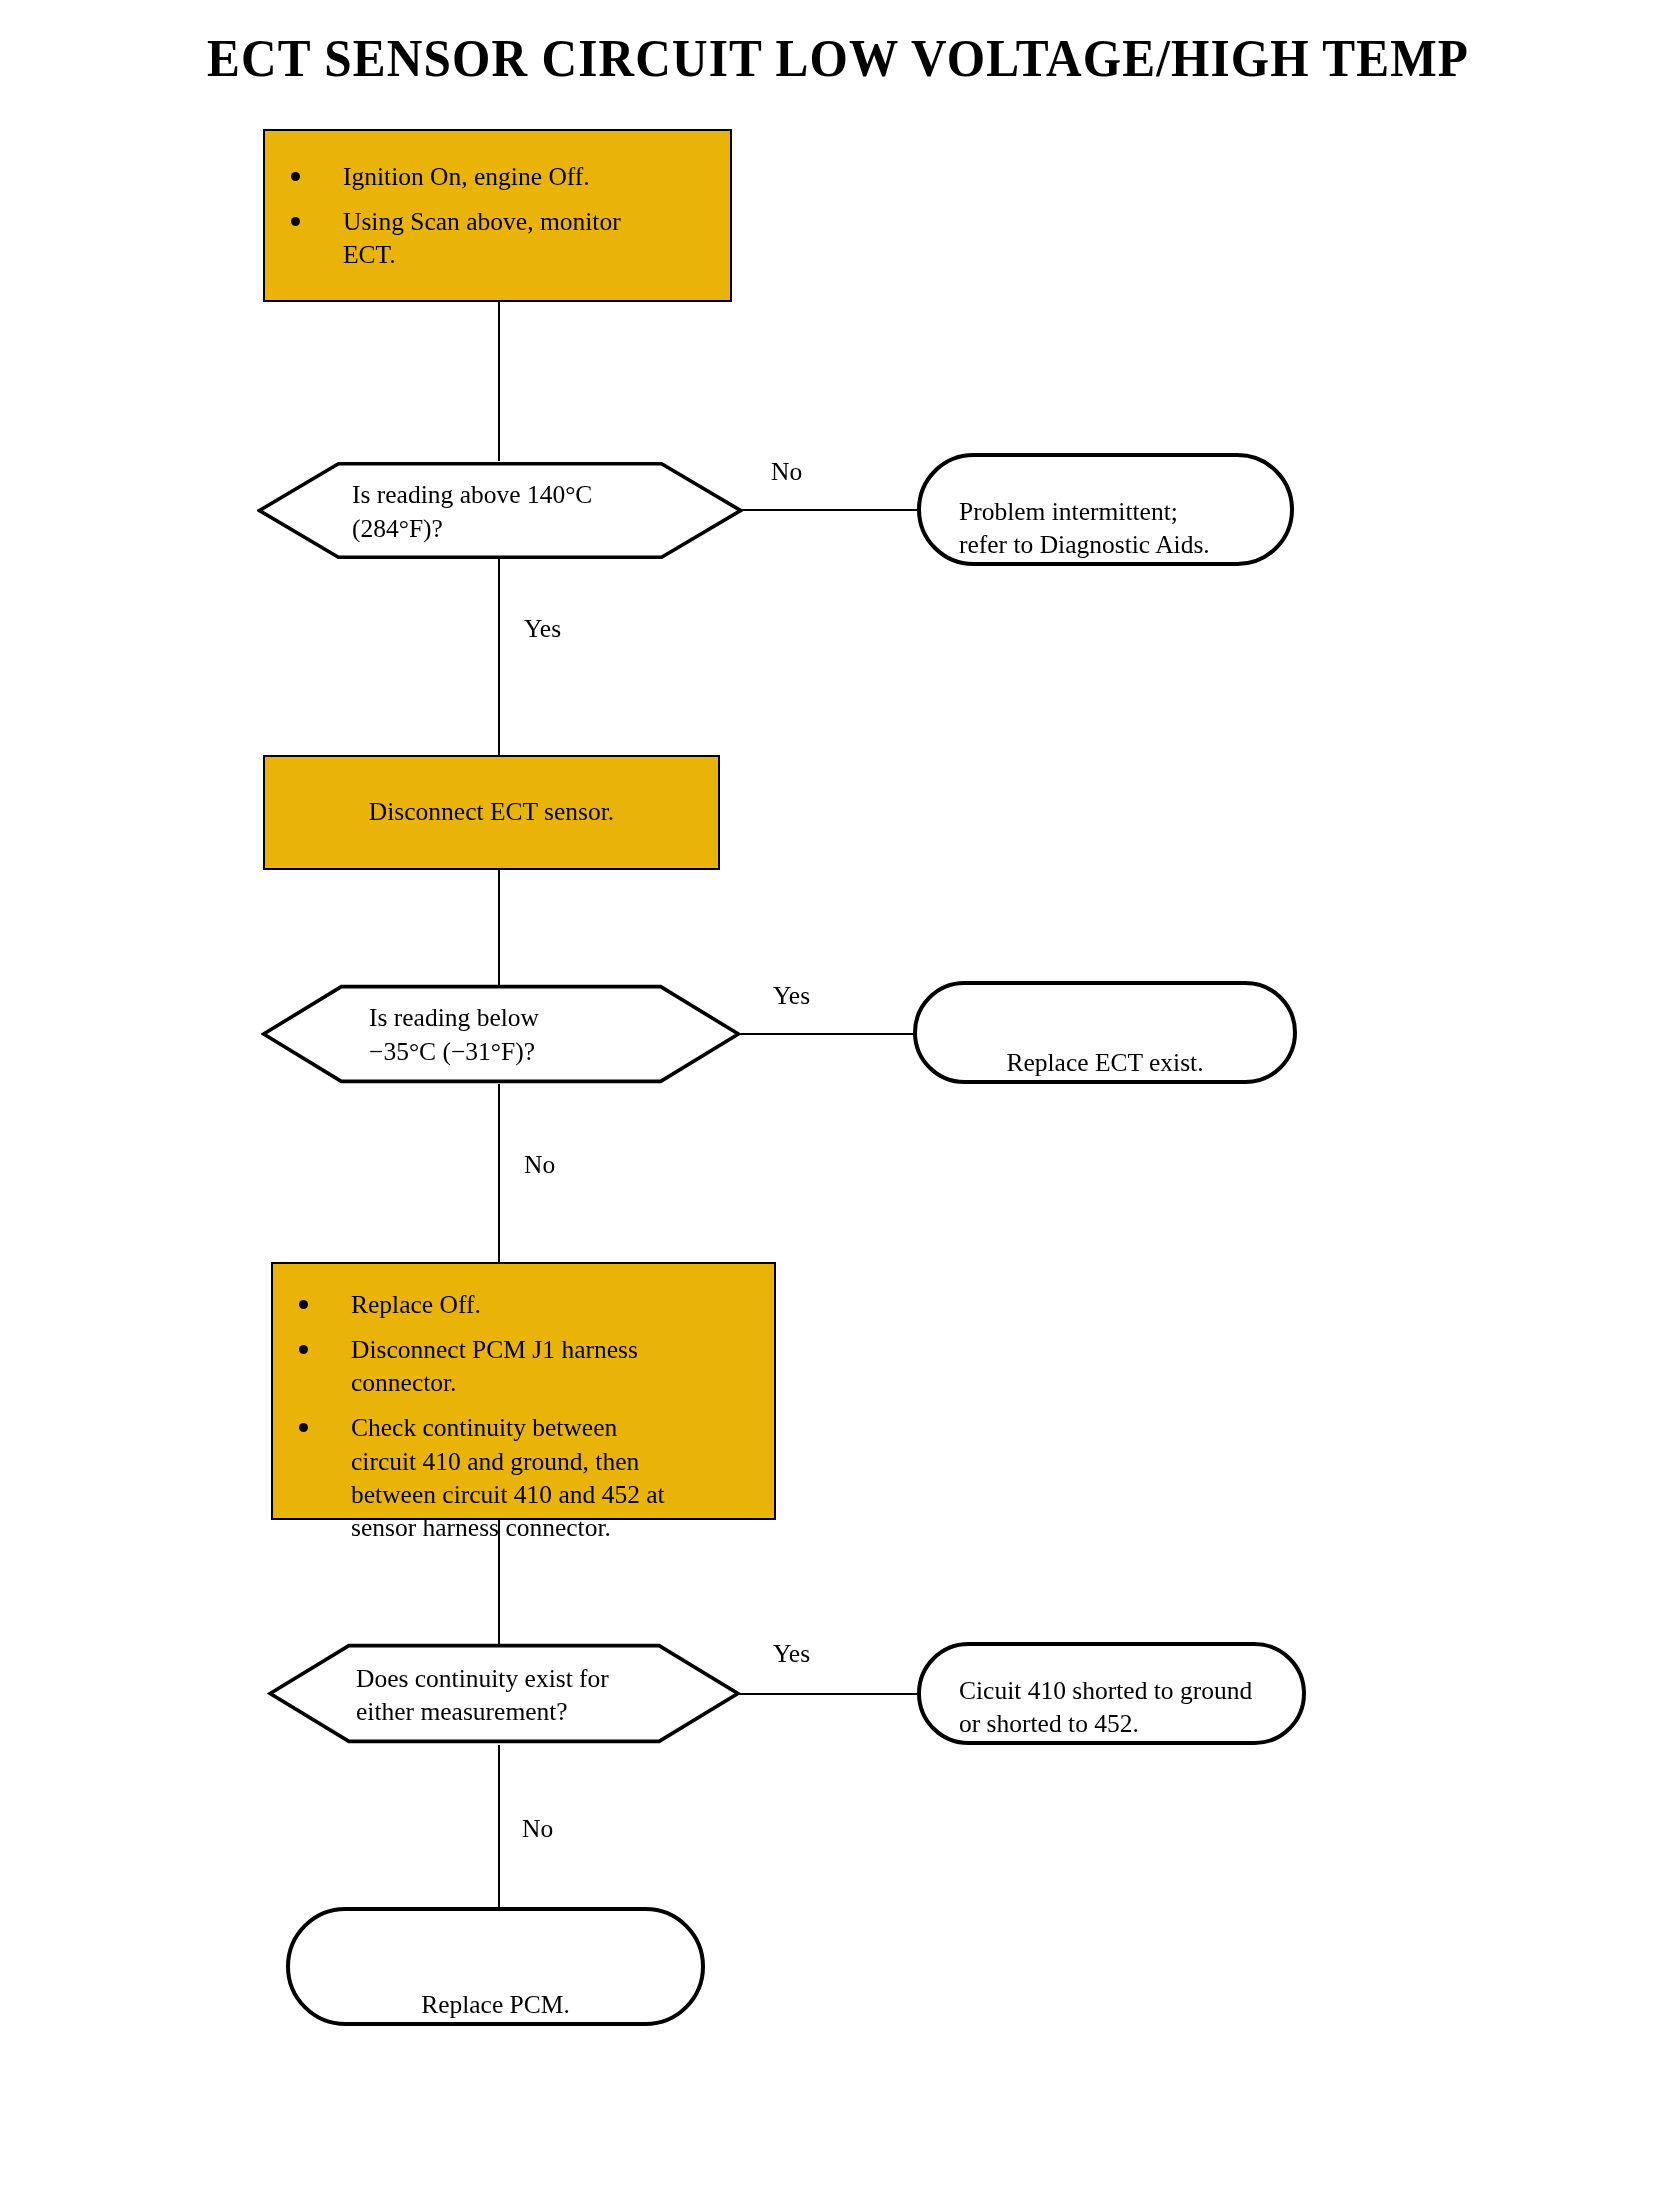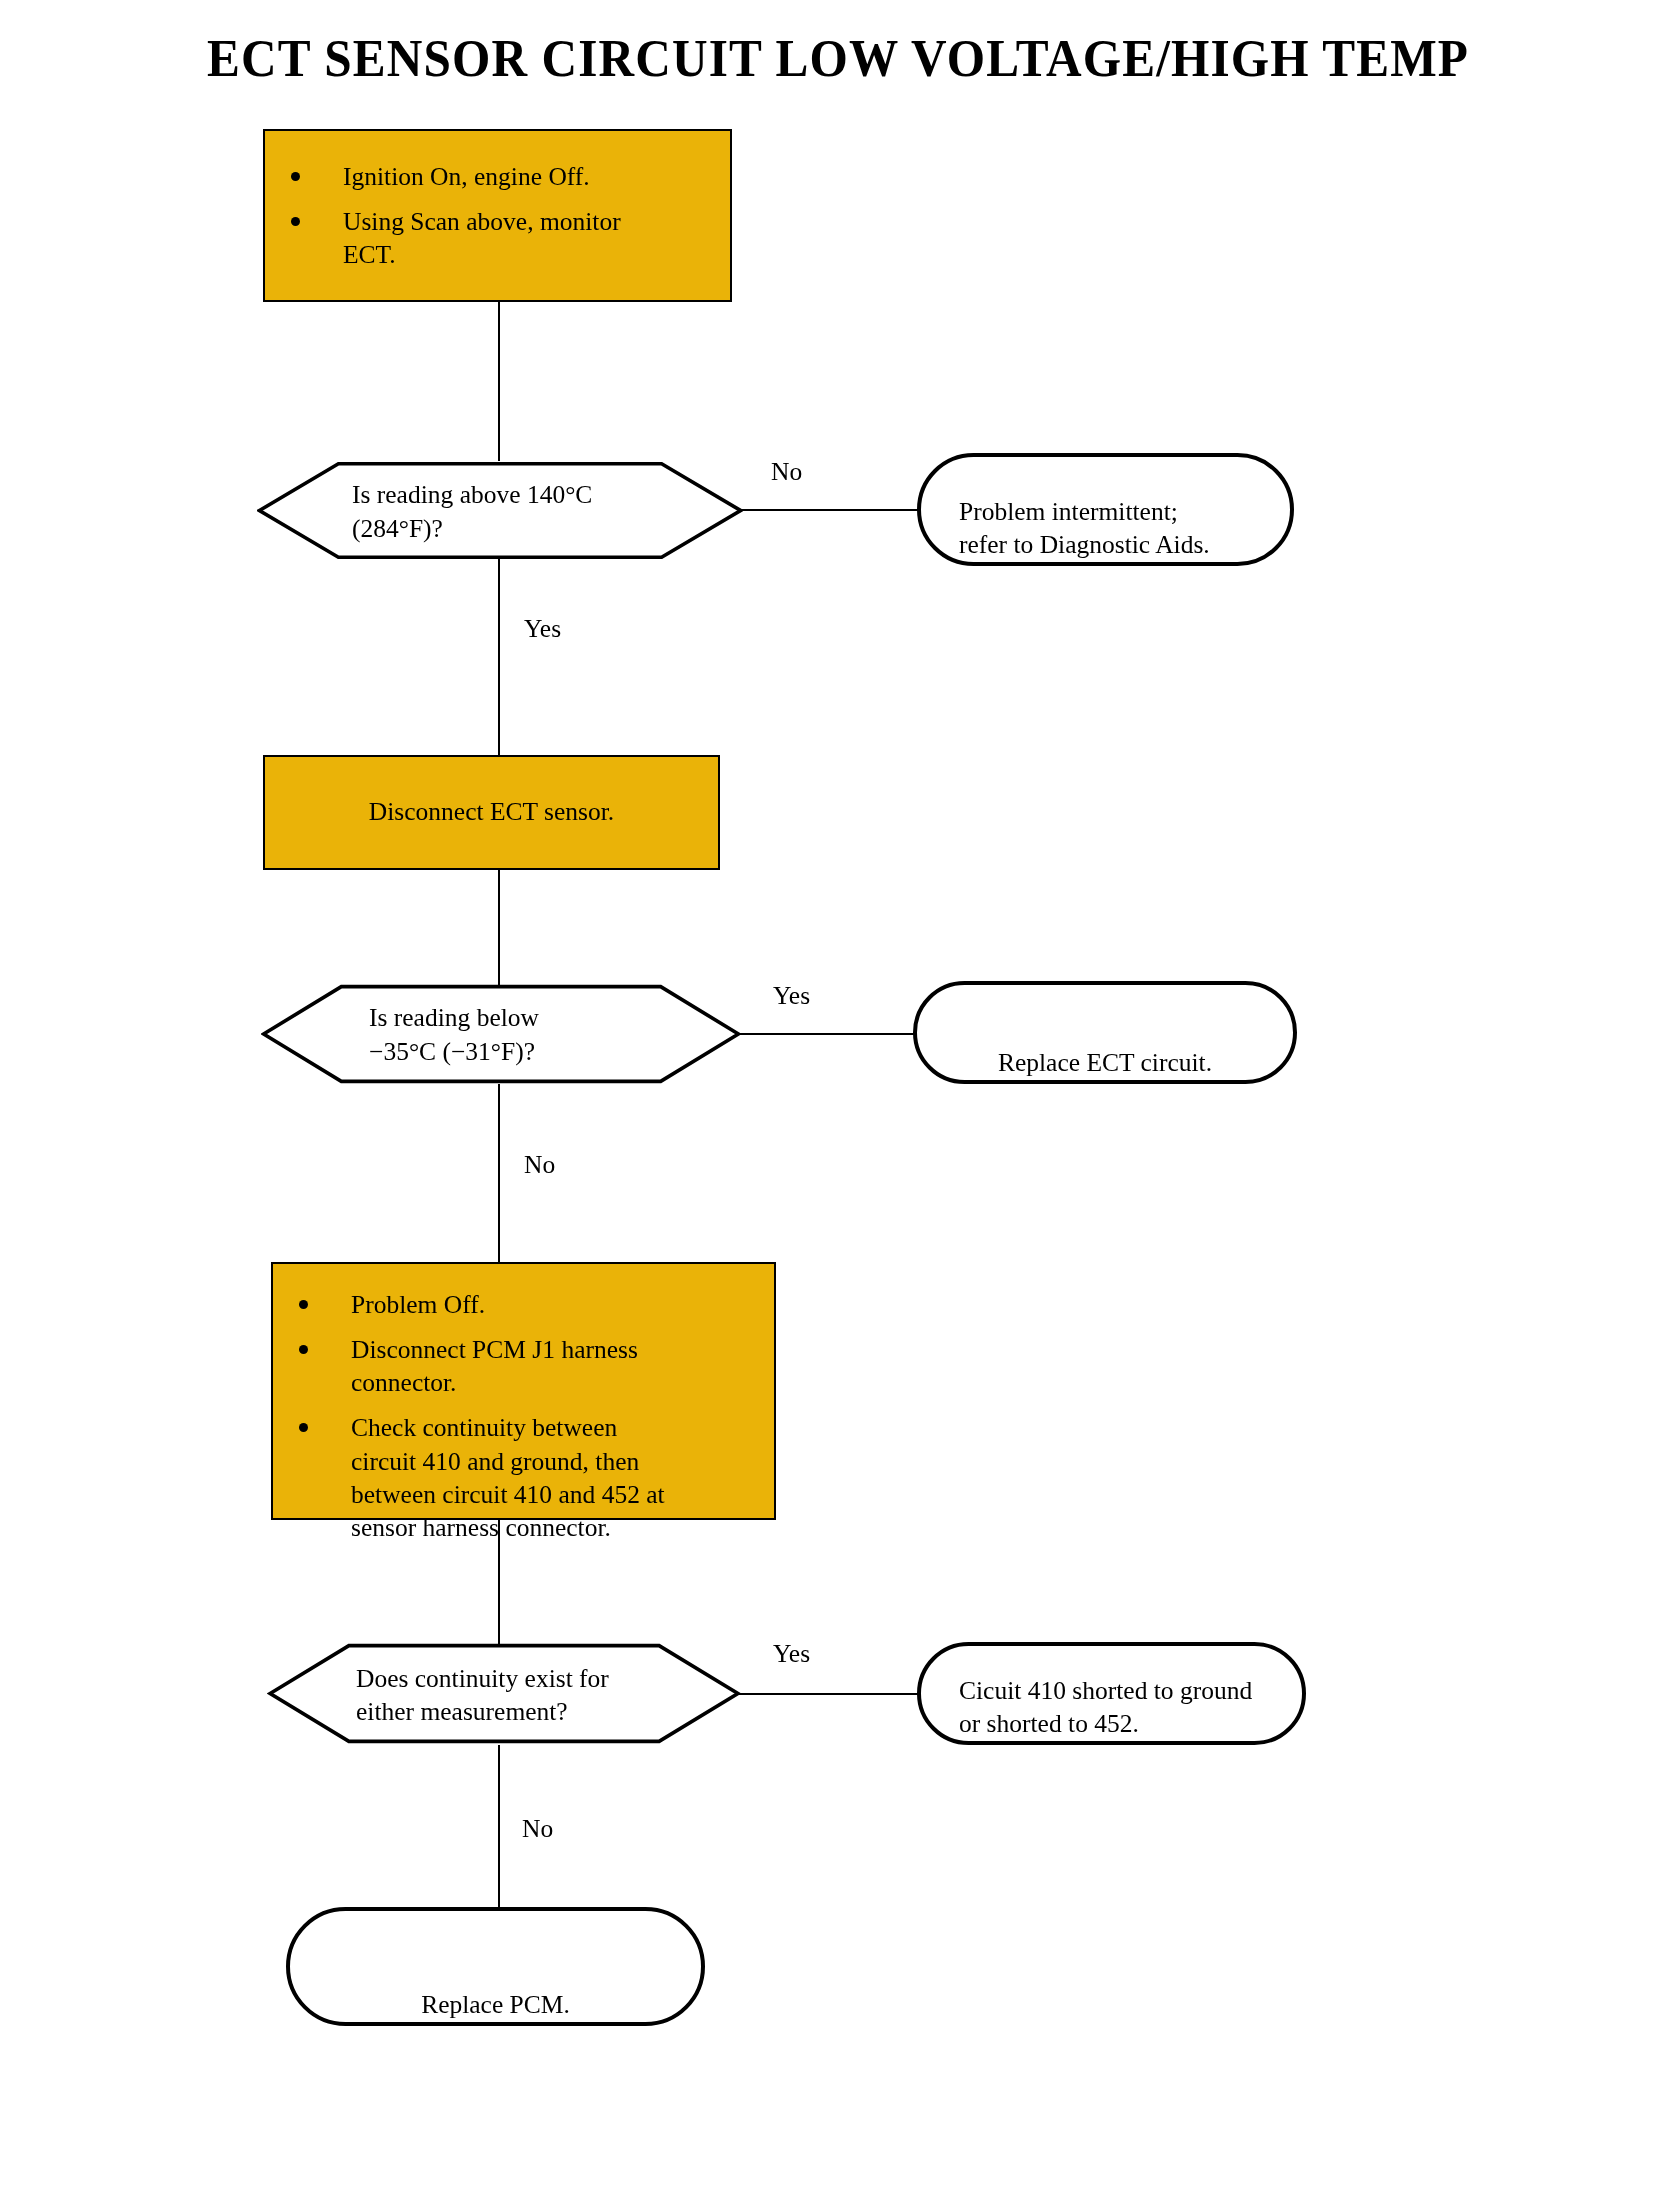--- a/index.html
+++ b/index.html
@@ -195,32 +195,32 @@
     <div class="label" style="left:108px; top:18px; width:316px;">
       <div>Is reading below</div>
       <div>−35°C (−31°F)?</div>
     </div>
   </div>
 
   <div class="hline" style="left:739px; top:1033px; width:176px;"></div>
   <div class="edge-label" style="left:773px; top:983px;">Yes</div>
 
   <div class="terminator centered" style="left:913px; top:981px; width:384px; height:103px;">
-    <div class="t-text">Replace ECT circuit.</div>
+    <div class="t-text">Replace ECT exist.</div>
   </div>
 
   <div class="vline" style="left:498px; top:1084px; height:180px;"></div>
   <div class="edge-label" style="left:524px; top:1152px;">No</div>
 
   <div class="process-box" style="left:271px; top:1262px; width:505px; height:258px;">
     <div class="inner" style="top:24px;">
       <ul class="bullets">
         <li>
           <span class="dot"></span>
-          <span>Problem Off.</span>
+          <span>Replace Off.</span>
         </li>
         <li>
           <span class="dot"></span>
           <span style="display:inline-block; max-width:322px;">Disconnect PCM J1 harness connector.</span>
         </li>
         <li>
           <span class="dot"></span>
           <span style="display:inline-block; max-width:316px;">Check continuity between circuit 410 and ground, then between circuit 410 and 452 at sensor harness connector.</span>
         </li>
       </ul>

